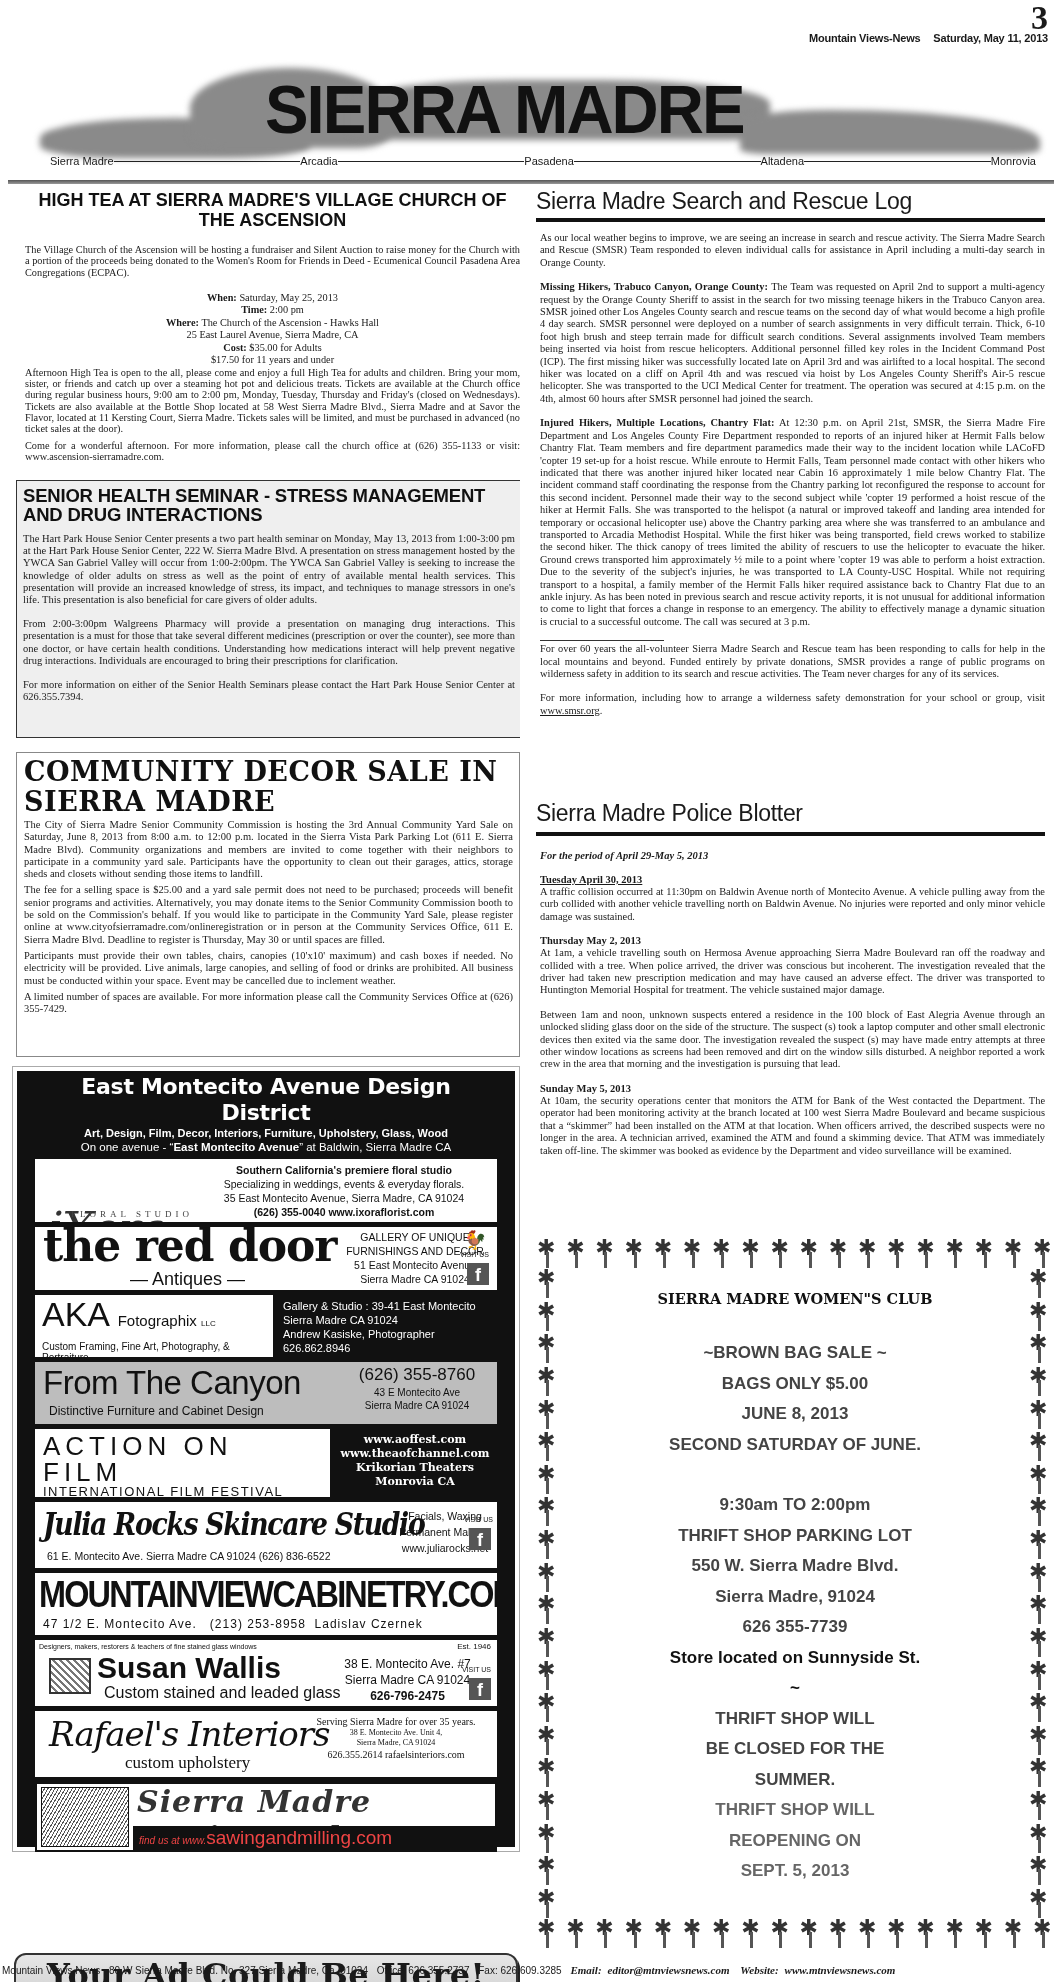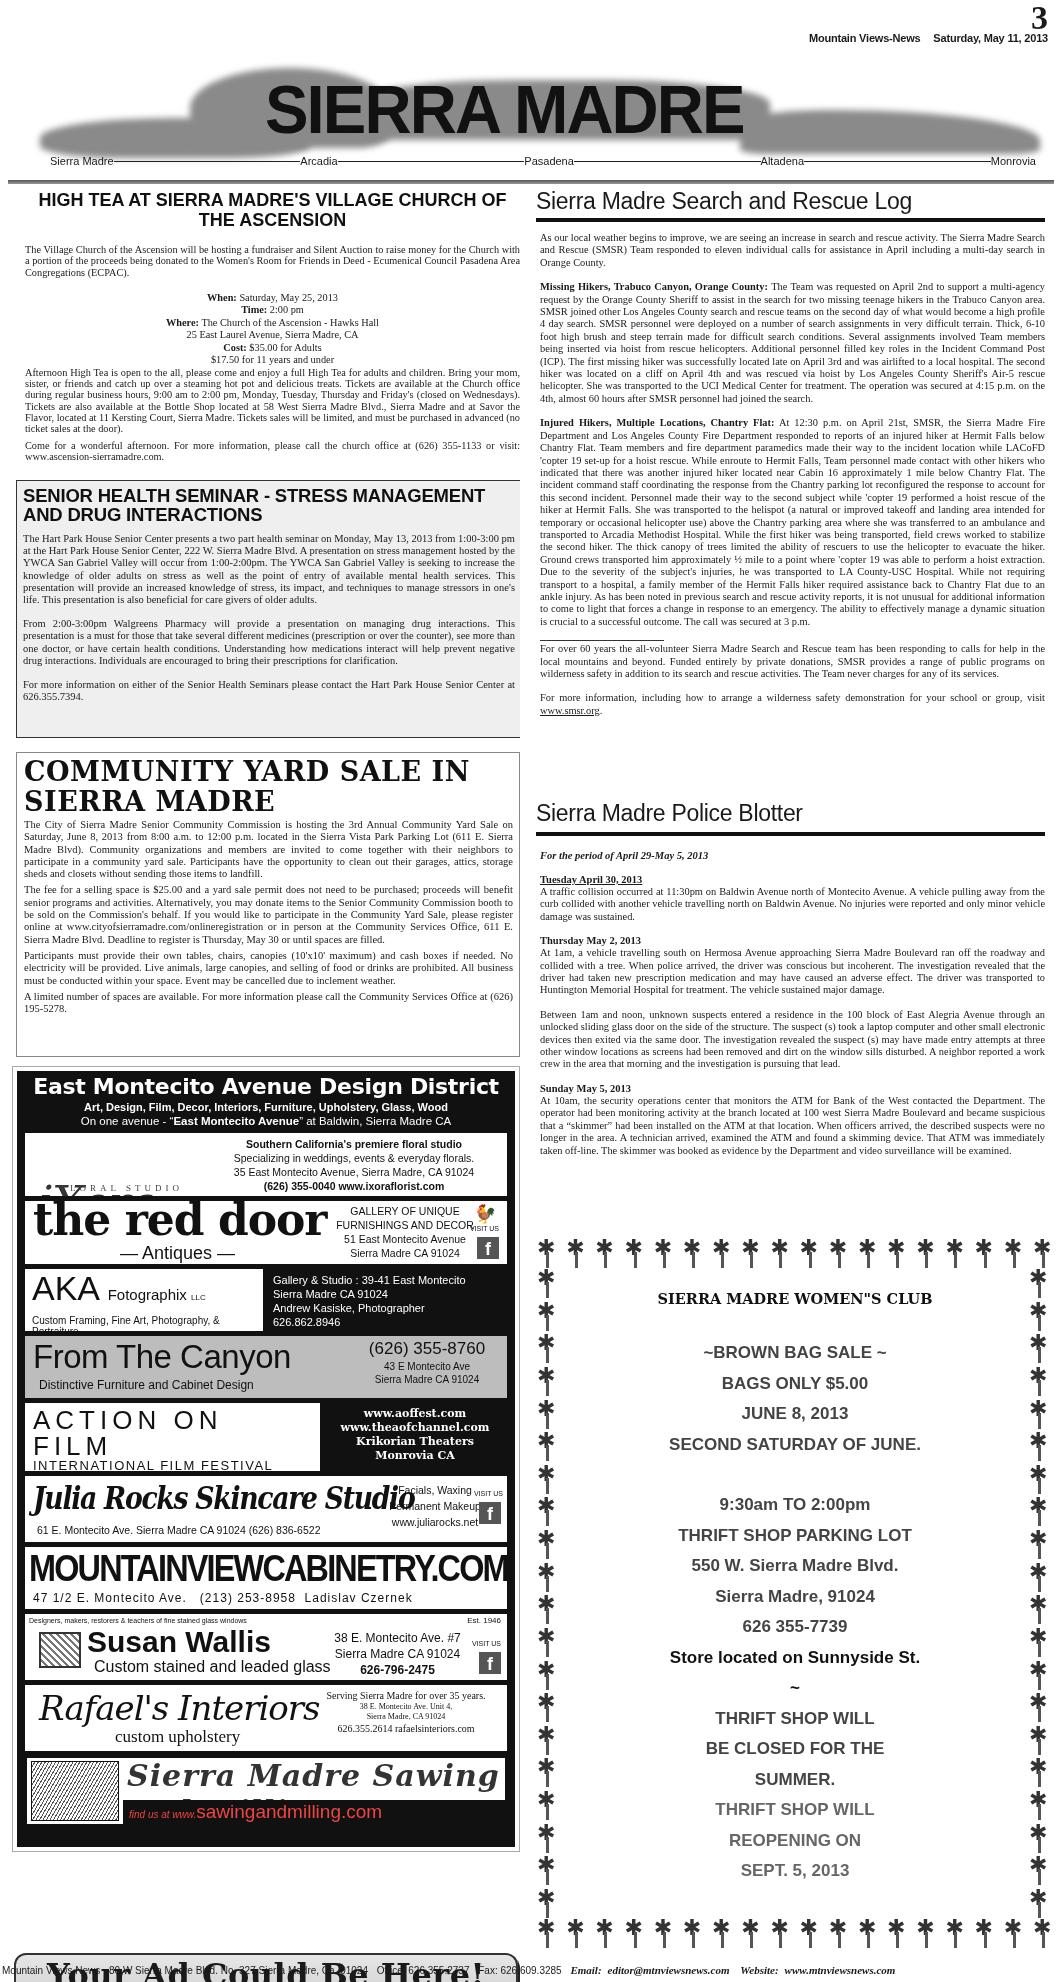--- a/index.html
+++ b/index.html
@@ -34,21 +34,21 @@
   .seminar .body-text { margin-top: 9px; font-size: 10.5px; line-height: 12.2px; }
   .seminar .body-text p + p { margin-top: 12px; }
 
   .yard-sale { position: absolute; left: 16px; top: 752px; width: 504px; height: 305px; border: 1.5px solid #888; padding: 4px 6px 0 7px; background: #fff; }
   .yard-sale .art-title { font-family: "DejaVu Serif", serif; font-size: 27px; line-height: 30px; letter-spacing: 0.5px; font-weight: 900; }
   .yard-sale .body-text { margin-top: 2px; font-size: 10.5px; line-height: 12.3px; }
   .yard-sale .body-text p + p { margin-top: 4px; }
 
   
   .ads { position: absolute; left: 12px; top: 1066px; width: 508px; height: 786px; border: 1.5px solid #aaa; padding: 4px; background: #fff; }
-  .ads-inner { background: #111; width: 100%; height: 100%; padding: 3px 8px; }
+  .ads-inner { background: #111; width: 100%; height: 100%; padding: 3px 18px; }
   .district-head { text-align: center; color: #fff; font-family: "Liberation Sans", sans-serif; }
   .district-title { font-family: "DejaVu Sans", sans-serif; font-weight: 900; font-size: 22px; line-height: 26px; letter-spacing: -0.3px; }
   .district-sub { font-weight: bold; font-size: 11px; line-height: 14px; }
   .district-loc { font-size: 11.5px; line-height: 14px; }
   .ad { background: #fff; margin-top: 5px; position: relative; overflow: hidden; font-family: "Liberation Sans", sans-serif; color: #111; }
   .fb { position: absolute; width: 22px; height: 22px; background: #555; color: #fff; font: bold 18px/24px "Liberation Sans", sans-serif; text-align: center; }
   .visit { position: absolute; font: 7px/8px "Liberation Sans", sans-serif; }
 
   .ad-ixora { height: 63px; }
   .ixora-logo { position: absolute; left: 14px; top: 0; font: italic 46px/52px "DejaVu Serif", serif; color: #333; letter-spacing: -2px; margin-top: 44px; }
@@ -201,26 +201,26 @@
 <article class="seminar">
   <h2 class="art-title">SENIOR HEALTH SEMINAR - STRESS MANAGEMENT AND DRUG INTERACTIONS</h2>
   <div class="body-text">
     <p>The Hart Park House Senior Center presents a two part health seminar on Monday, May 13, 2013 from 1:00-3:00 pm at the Hart Park House Senior Center, 222 W. Sierra Madre Blvd. A presentation on stress management hosted by the YWCA San Gabriel Valley will occur from 1:00-2:00pm. The YWCA San Gabriel Valley is seeking to increase the knowledge of older adults on stress as well as the point of entry of available mental health services. This presentation will provide an increased knowledge of stress, its impact, and techniques to manage stressors in one's life. This presentation is also beneficial for care givers of older adults.</p>
     <p>From 2:00-3:00pm Walgreens Pharmacy will provide a presentation on managing drug interactions. This presentation is a must for those that take several different medicines (prescription or over the counter), see more than one doctor, or have certain health conditions. Understanding how medications interact will help prevent negative drug interactions. Individuals are encouraged to bring their prescriptions for clarification.</p>
     <p>For more information on either of the Senior Health Seminars please contact the Hart Park House Senior Center at 626.355.7394.</p>
   </div>
 </article>
 
 <article class="yard-sale">
-  <h2 class="art-title">COMMUNITY YARD SALE IN SIERRA MADRE</h2>
+  <h2 class="art-title">COMMUNITY DECOR SALE IN SIERRA MADRE</h2>
   <div class="body-text">
     <p>The City of Sierra Madre Senior Community Commission is hosting the 3rd Annual Community Yard Sale on Saturday, June 8, 2013 from 8:00 a.m. to 12:00 p.m. located in the Sierra Vista Park Parking Lot (611 E. Sierra Madre Blvd). Community organizations and members are invited to come together with their neighbors to participate in a community yard sale.  Participants have the opportunity to clean out their garages, attics, storage sheds and closets without sending those items to landfill.</p>
     <p>The fee for a selling space is $25.00 and a yard sale permit does not need to be purchased; proceeds will benefit senior programs and activities. Alternatively, you may donate items to the Senior Community Commission booth to be sold on the Commission's behalf. If you would like to participate in the Community Yard Sale, please register online at www.cityofsierramadre.com/onlineregistration or in person at the Community Services Office, 611 E. Sierra Madre Blvd.  Deadline to register is Thursday, May 30 or until spaces are filled.</p>
     <p>Participants must provide their own tables, chairs, canopies (10'x10' maximum) and cash boxes if needed.  No electricity will be provided.  Live animals, large canopies, and selling of food or drinks are prohibited.  All business must be conducted within your space.  Event may be cancelled due to inclement weather.</p>
-    <p>A limited number of spaces are available. For more information please call the Community Services Office at (626) 195-5278.</p>
+    <p>A limited number of spaces are available. For more information please call the Community Services Office at (626) 355-7429.</p>
   </div>
 </article>
 
 <section class="ads">
   <div class="ads-inner">
     <div class="district-head">
       <div class="district-title">East Montecito Avenue Design District</div>
       <div class="district-sub">Art, Design, Film, Decor, Interiors, Furniture, Upholstery, Glass, Wood</div>
       <div class="district-loc"><span>On one avenue - “</span><b>East Montecito Avenue</b><span>” at Baldwin, Sierra Madre CA</span></div>
     </div>

